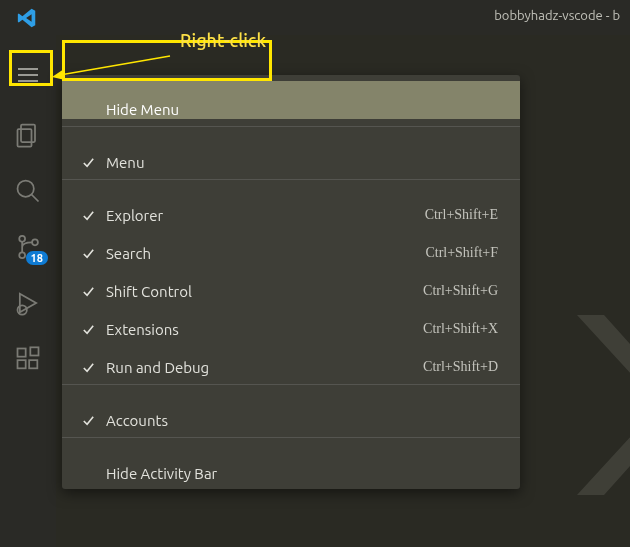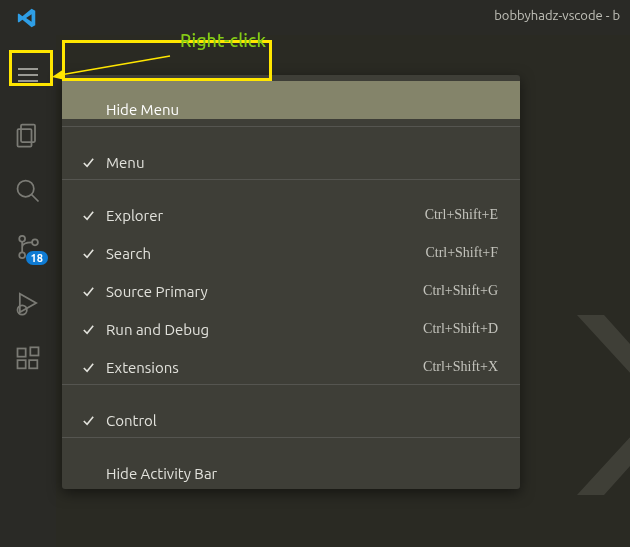--- a/index.html
+++ b/index.html
@@ -30,21 +30,21 @@
     }
     .title-text {
       position: absolute;
       right: 10px;
       top: 8px;
       font-size: 13px;
       color: #c0c0b8;
     }
     .annotation {
       position: absolute;
-      color: #84cc16;
+      color: #fde047;
       font-size: 18px;
       font-weight: 500;
       top: 30px;
       left: 180px;
       z-index: 50;
     }
     .annotation-arrow {
       position: absolute;
       top: 55px;
       left: 50px;
@@ -315,49 +315,49 @@
           </span>
           <span class="label">Search</span>
           <span class="shortcut">Ctrl+Shift+F</span>
         </div>
         <div class="menu-item">
           <span class="check">
             <svg viewBox="0 0 16 16" width="15" height="15">
               <path d="M3 8.5 L6.5 12 L13 4" stroke="#e2e2dc" stroke-width="1.7" fill="none"></path>
             </svg>
           </span>
-          <span class="label">Source Primary</span>
+          <span class="label">Shift Control</span>
           <span class="shortcut">Ctrl+Shift+G</span>
+        </div>
+        <div class="menu-item">
+          <span class="check">
+            <svg viewBox="0 0 16 16" width="15" height="15">
+              <path d="M3 8.5 L6.5 12 L13 4" stroke="#e2e2dc" stroke-width="1.7" fill="none"></path>
+            </svg>
+          </span>
+          <span class="label">Extensions</span>
+          <span class="shortcut">Ctrl+Shift+X</span>
         </div>
         <div class="menu-item">
           <span class="check">
             <svg viewBox="0 0 16 16" width="15" height="15">
               <path d="M3 8.5 L6.5 12 L13 4" stroke="#e2e2dc" stroke-width="1.7" fill="none"></path>
             </svg>
           </span>
           <span class="label">Run and Debug</span>
           <span class="shortcut">Ctrl+Shift+D</span>
         </div>
-        <div class="menu-item">
-          <span class="check">
-            <svg viewBox="0 0 16 16" width="15" height="15">
-              <path d="M3 8.5 L6.5 12 L13 4" stroke="#e2e2dc" stroke-width="1.7" fill="none"></path>
-            </svg>
-          </span>
-          <span class="label">Extensions</span>
-          <span class="shortcut">Ctrl+Shift+X</span>
-        </div>
         <div class="menu-sep"></div>
         <div class="menu-item">
           <span class="check">
             <svg viewBox="0 0 16 16" width="15" height="15">
               <path d="M3 8.5 L6.5 12 L13 4" stroke="#e2e2dc" stroke-width="1.7" fill="none"></path>
             </svg>
           </span>
-          <span class="label">Control</span>
+          <span class="label">Accounts</span>
         </div>
         <div class="menu-sep"></div>
         <div class="menu-item">
           <span class="check"></span>
           <span class="label">Hide Activity Bar</span>
         </div>
       </div>
   </div>
 </div>
 

